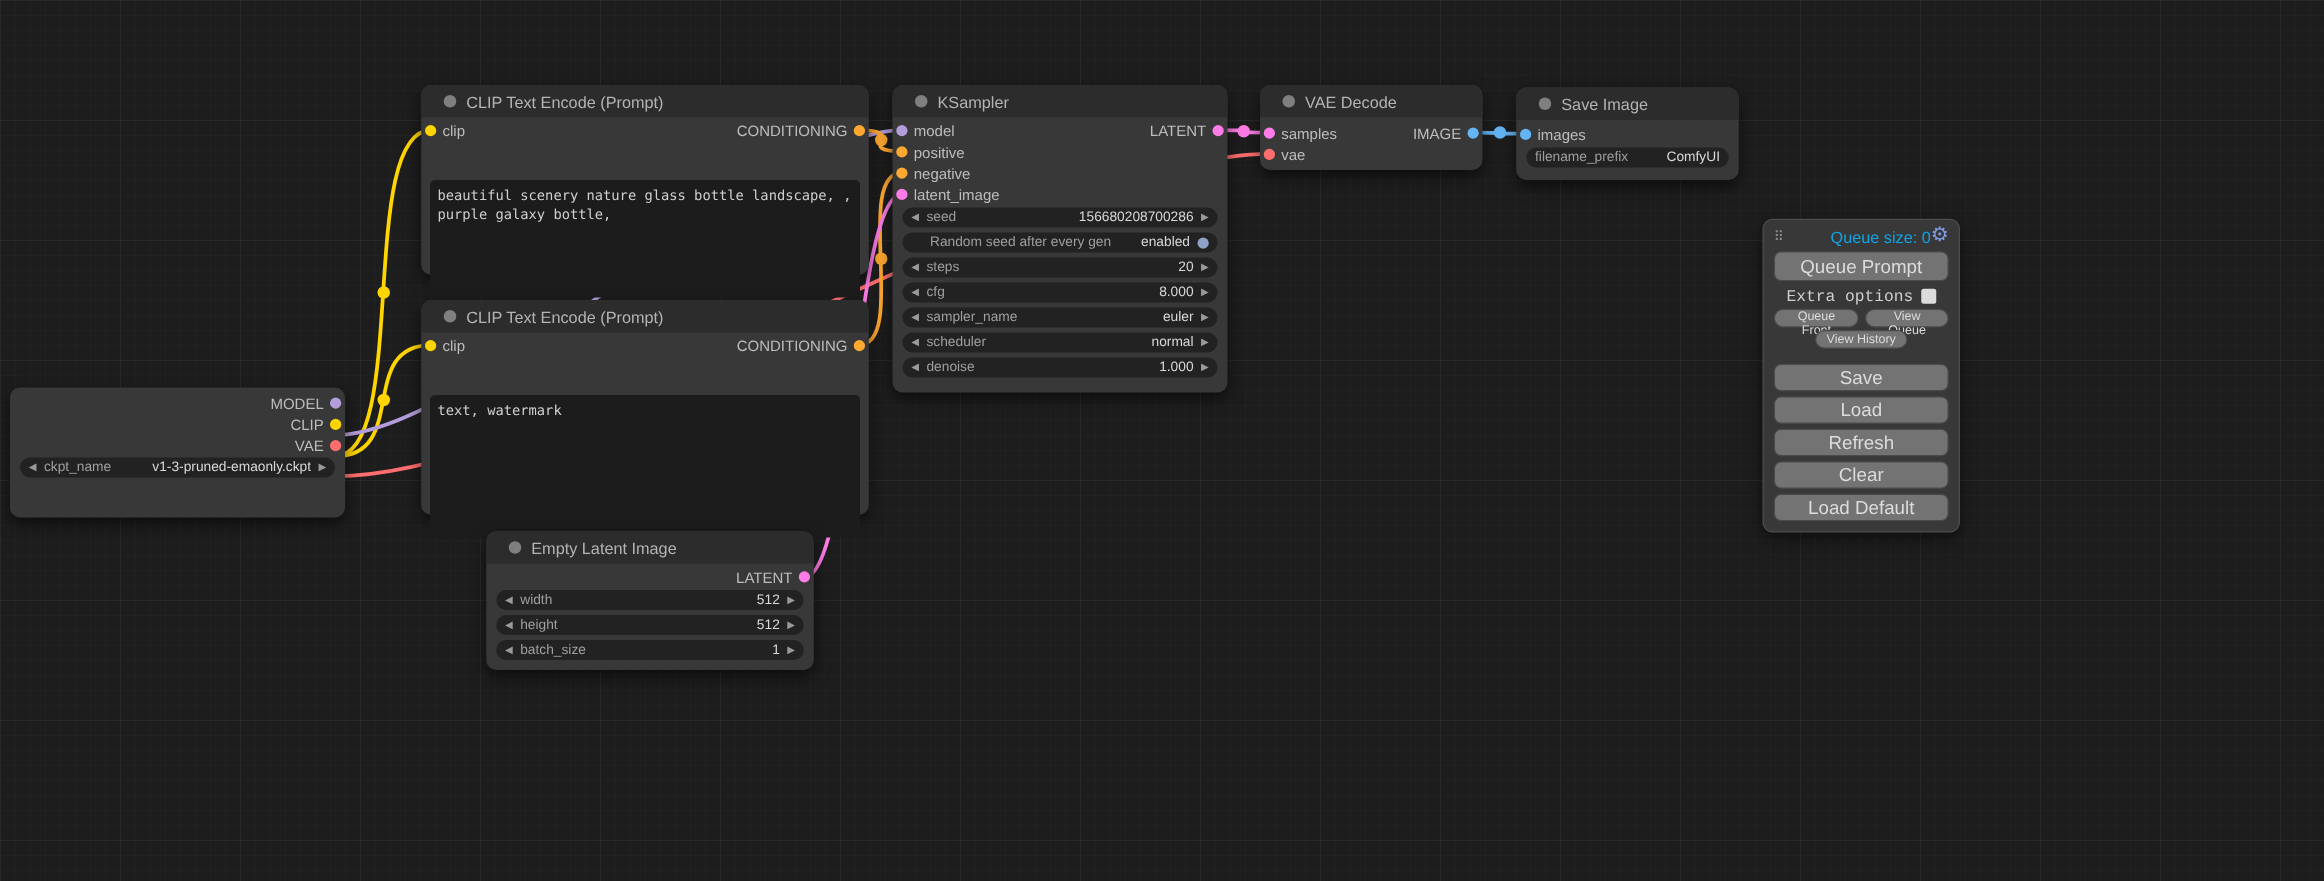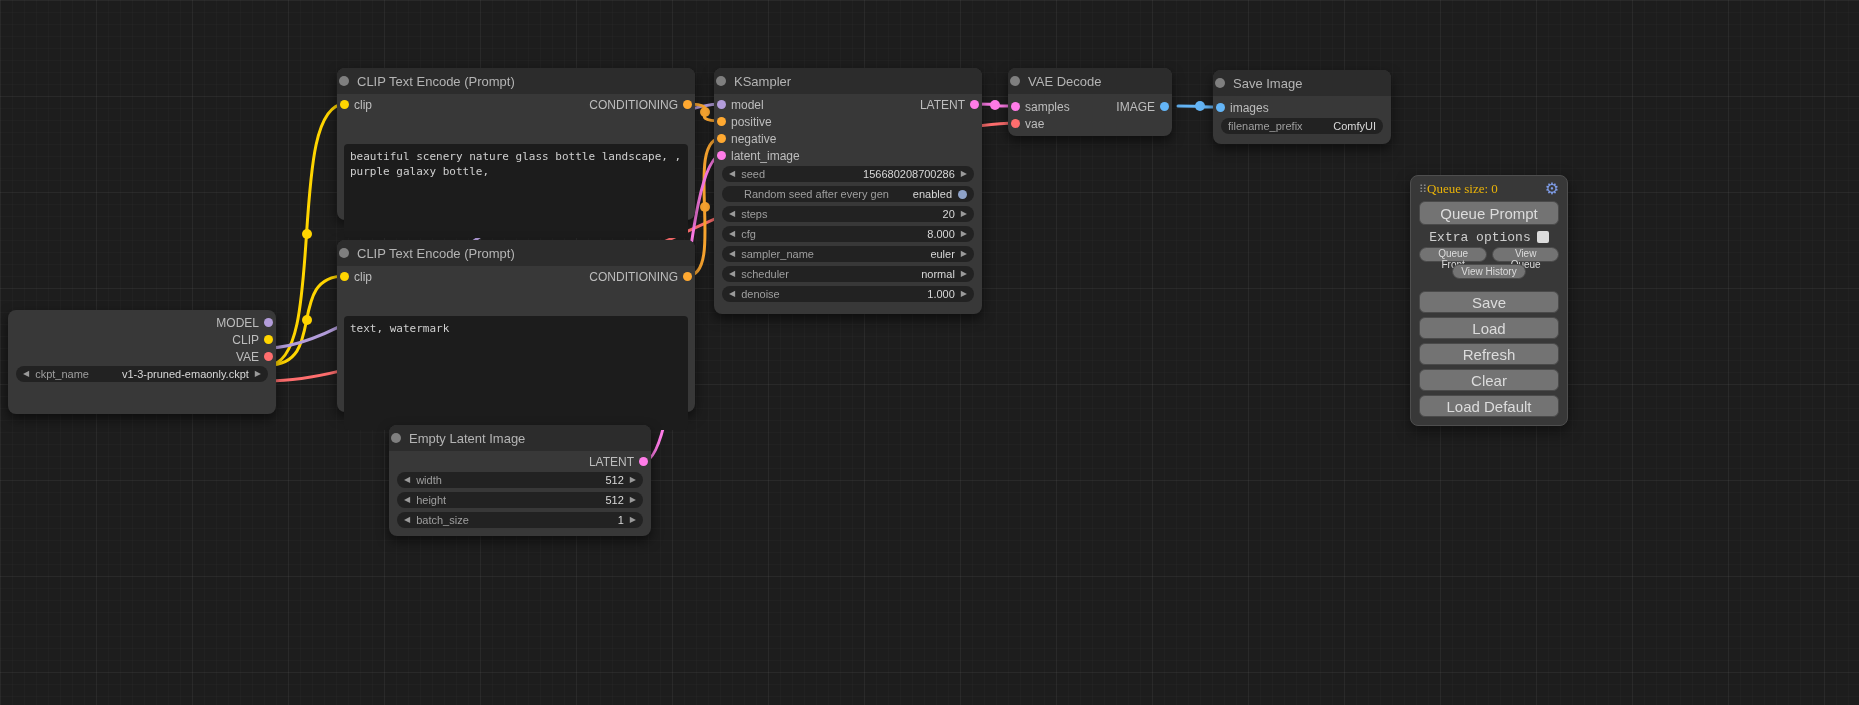--- a/index.html
+++ b/index.html
@@ -15,21 +15,21 @@
     background-size:96px 96px, 96px 96px, 12px 12px, 12px 12px;
     font-family:"Liberation Sans","DejaVu Sans",sans-serif;
     color:#c8c8c8;
   }
   .wires { position:absolute; left:0; top:0; z-index:1; }
   .wires path { fill:none; stroke-width:3; stroke-linecap:round; }
 
   .node { position:absolute; z-index:2; border-radius:8px; background:#383838;
           box-shadow:0 5px 12px rgba(0,0,0,0.55); }
   .ntitle { height:26px; background:#2c2c2c; border-radius:8px 8px 0 0;
-            display:flex; align-items:center; gap:8px; padding:0 2px; cursor:move; }
+            display:flex; align-items:center; gap:8px; padding:0 18px; cursor:move; }
   .tdot { width:10px; height:10px; border-radius:50%; background:#7f7f7f; flex:none; }
   .ttext { font-size:13px; color:#b4b4b4; white-space:nowrap; }
   .nbody { position:relative; }
   .pt2 { padding-top:2px; } .pt3 { padding-top:3px; } .pt4 { padding-top:4px; }
 
   .srow { display:flex; align-items:center; height:17px; padding:0 3px;
           font-size:12px; color:#bdbdbd; }
   .srow.between { justify-content:space-between; }
   .srow.out { justify-content:flex-end; }
   .sgrp { display:flex; align-items:center; gap:5px; }
@@ -51,21 +51,21 @@
         border-radius:4px; resize:none; outline:none;
         font-family:"DejaVu Sans Mono",monospace; font-size:11px; line-height:1.4;
         color:#cfcfcf; padding:5px 6px; width:calc(100% - 14px); }
   .ta1 { top:50px; height:94px; } .ta2 { top:50px; height:114px; }
 
   .menu-panel { position:absolute; left:1410px; top:175px; width:158px; z-index:3;
                 background:#383838; border:1px solid #4e4e4e; border-radius:8px;
                 padding:4px 8px 8px; box-shadow:0 5px 14px rgba(0,0,0,0.5); }
   .mheader { display:flex; align-items:center; height:18px; }
   .drag-dots { color:#8a8a8a; font-size:11px; cursor:move; }
-  .qsize { flex:1; text-align:left; font-size:13px; color:#eab308;font-family:Liberation Serif, serif; }
+  .qsize { flex:1; text-align:right; font-size:13px; color:#0ea5e9; }
   .gear { font-size:16px; line-height:1; cursor:pointer; color:#7E9CE6; }
   .btn { display:block; background:#737373; color:#dcdcdc; border:1px solid #4a4a4a;
          border-radius:6px; font-family:inherit; cursor:pointer; }
   .btn.big { width:100%; height:24px; font-size:15px; margin:3px 0 4px; }
   .btn.med { width:100%; height:22px; font-size:15px; margin-top:4px; }
   .btn.med.first { margin-top:12px; }
   .btn.small { height:15px; font-size:10px; border-radius:8px; padding:0 8px; }
   .extra-row { display:flex; align-items:center; justify-content:center; gap:6px;
                font-size:13px; color:#cfcfcf; height:16px; margin-bottom:2px;font-family:Liberation Mono, monospace; }
   .checkbox { width:12px; height:12px; background:#dcdcdc; border-radius:2px; cursor:pointer; }
@@ -239,21 +239,21 @@
     </div>
     <div class="widget">
       <span class="arrow">◀</span>
       <span class="wlabel">denoise</span>
       <span class="wvalue">1.000</span>
       <span class="arrow">▶</span>
     </div>
   </div>
 </div>
 
-<div class="node" style="left:1008px; top:68px; width:164px; height:68px;">
+<div class="node" style="left:1008px; top:68px; width:178px; height:68px;">
   <div class="ntitle">
     <span class="tdot"></span>
     <span class="ttext">VAE Decode</span>
   </div>
   <div class="nbody pt4">
     <div class="srow abs" style="top:4px;margin-left:31px;">
       <span class="sgrp">
         <span>IMAGE</span>
         <span class="sdot c-image"></span>
       </span>

